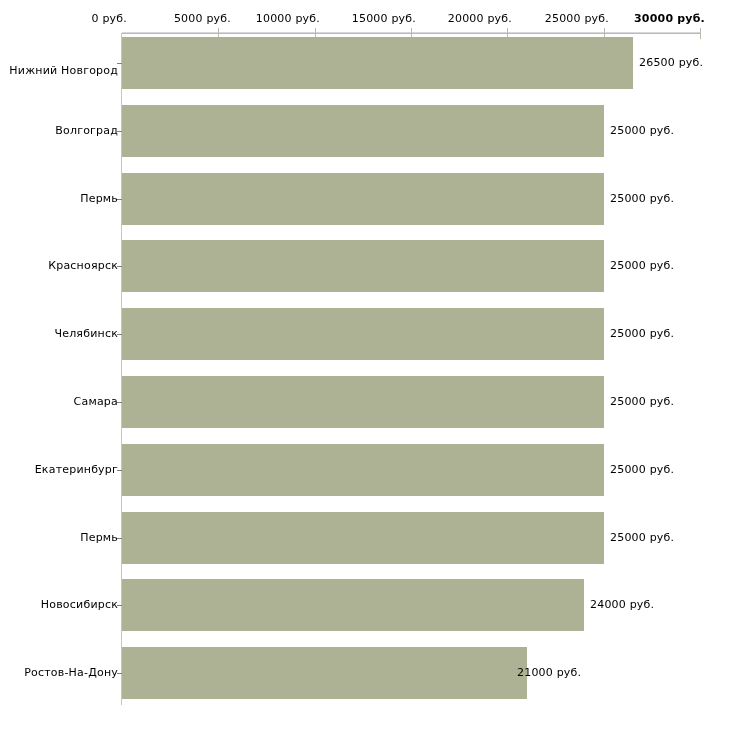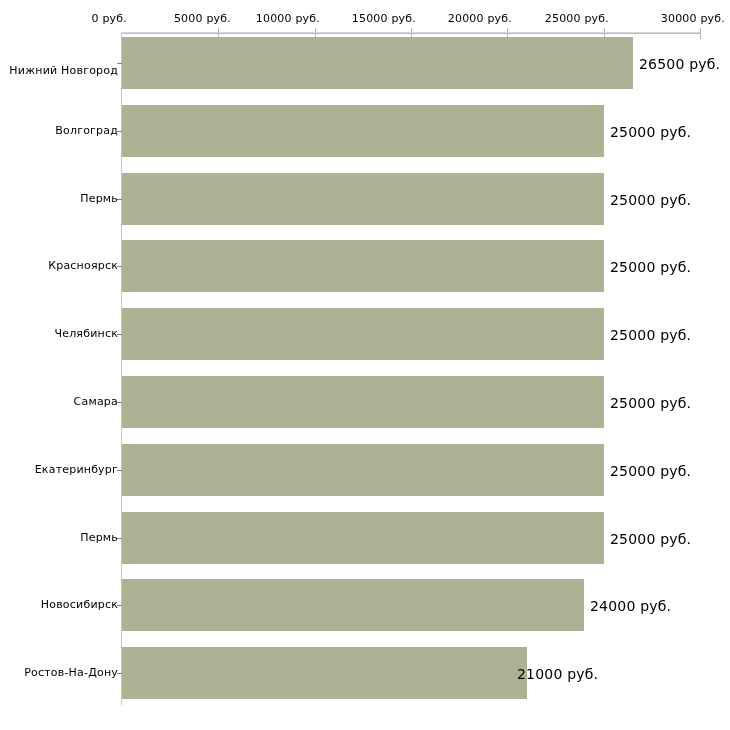--- a/index.html
+++ b/index.html
@@ -85,21 +85,21 @@
   }
 
   
   .bar {
     position: absolute;
     left: 122px;
     background: #adb294;
   }
   .bar-value {
     position: absolute;
-    font-size: 14px;
+    font-size: 11px;
     color: #000000;
     white-space: nowrap;
     letter-spacing: 0.2px;
   }
 </style>
 </head>
 <body>
 
 <div id="chart-root">
 
@@ -112,21 +112,21 @@
       <div class="x-tick" style="left: 604px;"></div>
       <div class="x-tick" style="left: 700px;"></div>
     </div>
   <div id="x-tick-labels">
       <div class="x-tick-label" style="left: 127px;">0 руб.</div>
       <div class="x-tick-label" style="left: 231px;">5000 руб.</div>
       <div class="x-tick-label" style="left: 320px;">10000 руб.</div>
       <div class="x-tick-label" style="left: 416px;">15000 руб.</div>
       <div class="x-tick-label" style="left: 512px;">20000 руб.</div>
       <div class="x-tick-label" style="left: 609px;">25000 руб.</div>
-      <div class="x-tick-label" style="left: 725px;">30000 руб.</div>
+      <div class="x-tick-label" style="left: 705px; font-weight: bold;">30000 руб.</div>
     </div>
 
   <div id="y-axis-line"></div>
   <div id="y-ticks">
       <div class="y-tick" style="top: 63px;"></div>
       <div class="y-tick" style="top: 131px;"></div>
       <div class="y-tick" style="top: 199px;"></div>
       <div class="y-tick" style="top: 266px;"></div>
       <div class="y-tick" style="top: 334px;"></div>
       <div class="y-tick" style="top: 402px;"></div>

